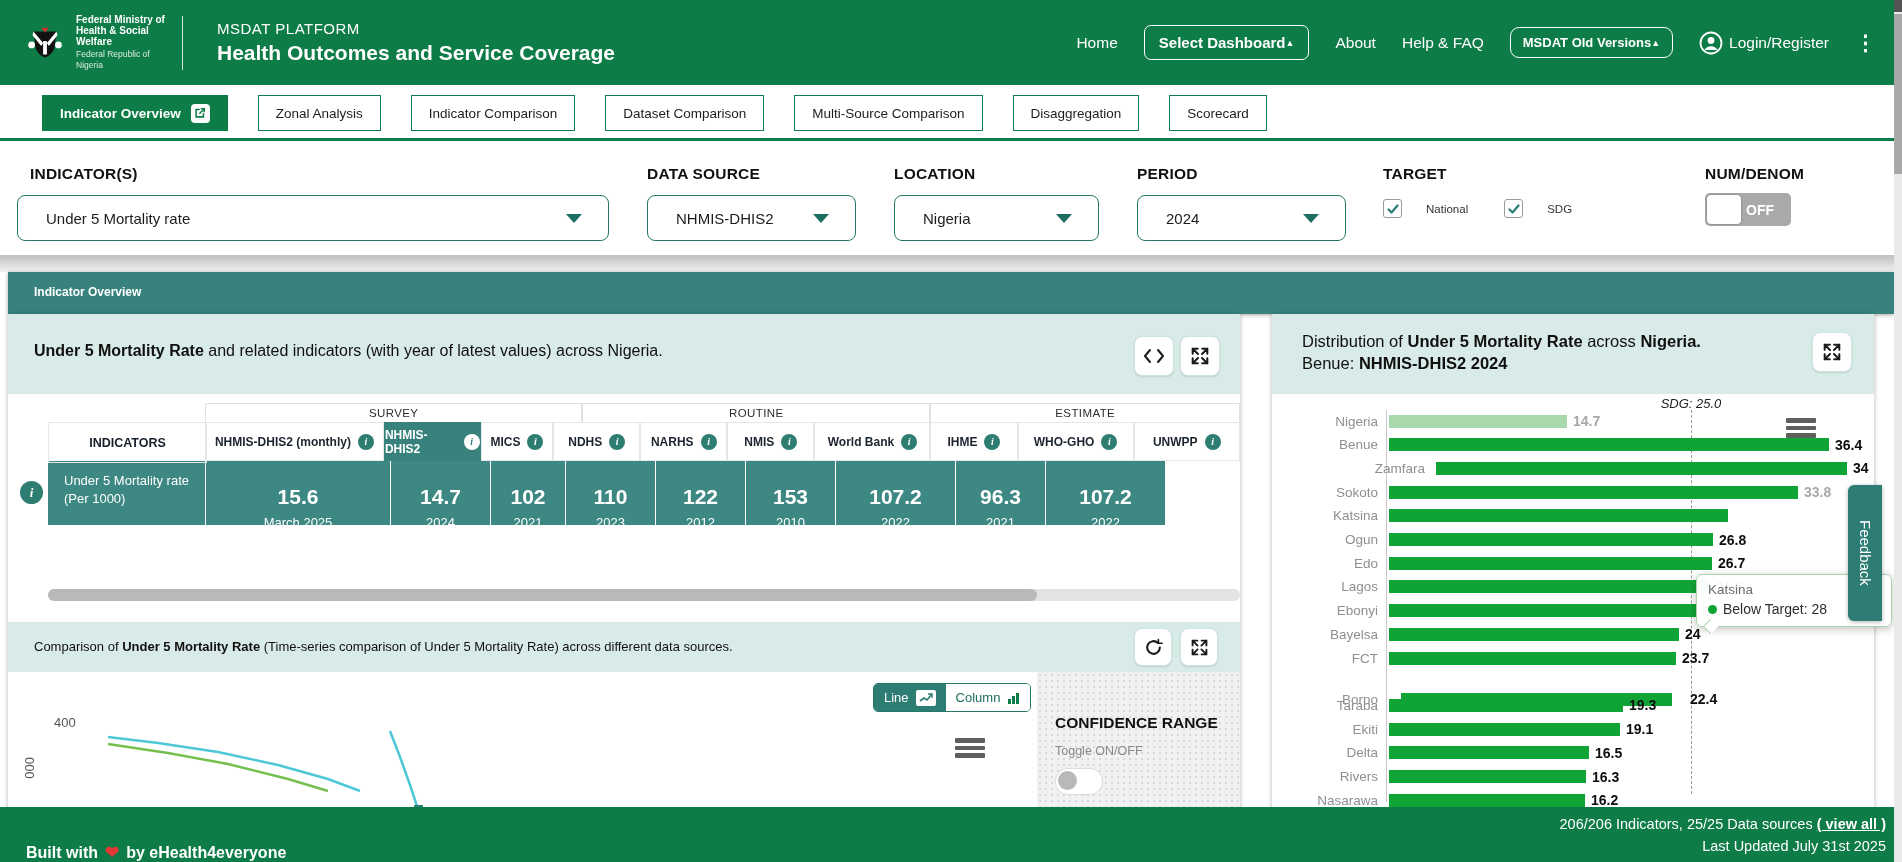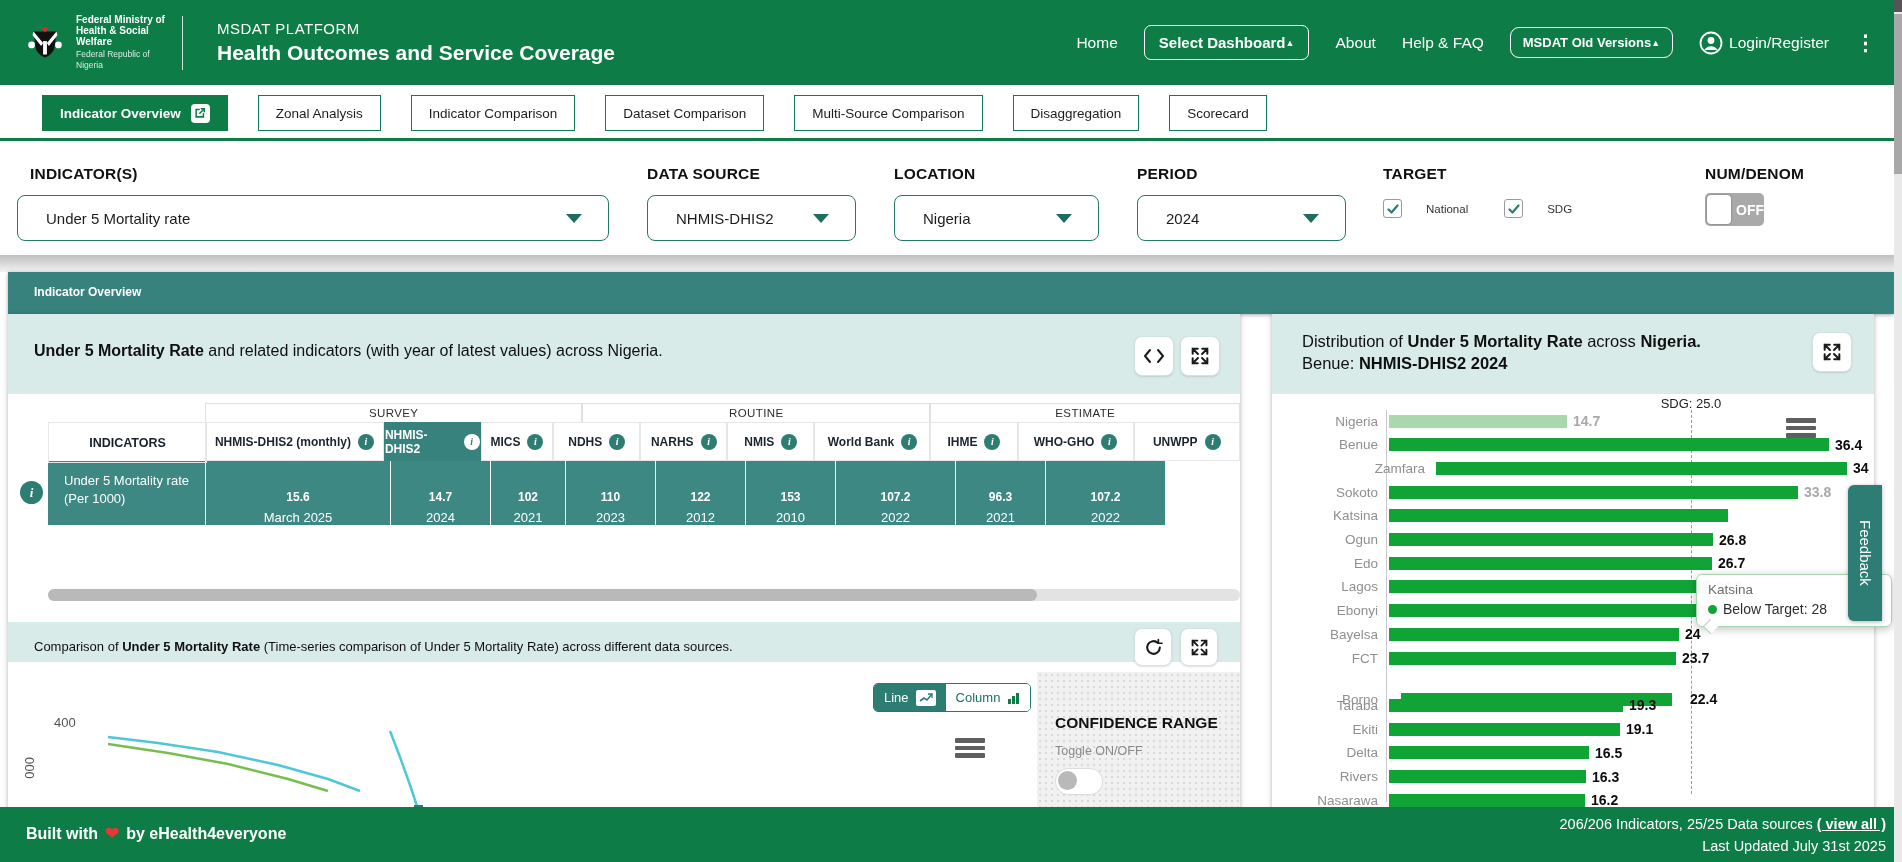--- a/index.html
+++ b/index.html
@@ -42,21 +42,21 @@
   .dropdown{position:absolute;top:54px;height:44px;border:1.6px solid #23796a;border-radius:8px;
     background:#fff;display:flex;align-items:center;cursor:pointer;}
   .dropdown .val{margin-left:28px;font-size:15px;color:#1c1c1c;}
   .dropdown .arrow{margin-left:auto;margin-right:26px;width:0;height:0;
     border-left:8px solid transparent;border-right:8px solid transparent;border-top:9px solid #1d6e60;}
   .check-row{position:absolute;top:58px;display:flex;gap:36px;}
   .check-item{display:flex;align-items:center;gap:24px;cursor:pointer;}
   .checkbox{width:17px;height:17px;border:1px solid #9a9a9a;border-radius:3px;background:#fff;
     display:flex;align-items:center;justify-content:center;}
   .check-item .clabel{font-size:11.5px;color:#333;}
-  .numdenom{position:absolute;top:52px;width:59px;height:33px;background:#a9a9a9;border-radius:5px;
+  .numdenom{position:absolute;top:52px;width:86px;height:33px;background:#a9a9a9;border-radius:5px;
     display:flex;align-items:center;cursor:pointer;}
   .numdenom .knob{width:34px;height:29px;background:#fff;border-radius:4px;margin-left:2px;box-shadow:0 0 2px rgba(0,0,0,.4);}
   .numdenom .state{color:#fff;font-weight:bold;font-size:14px;margin-left:5px;}
 
   .shadow-strip{position:absolute;top:255px;left:0;right:0;height:17px;
     background:linear-gradient(#bfbfbf,#f3f3f3);z-index:5;}
   .section-bar{position:absolute;top:272px;left:8px;right:8px;height:42px;background:#38827e;
     color:#fff;font-size:12px;font-weight:bold;line-height:40px;padding-left:26px;z-index:6;
     box-shadow:0 1px 4px rgba(0,0,0,.35);}
 
@@ -84,27 +84,27 @@
   .src{border:1px solid #e6e6e6;display:flex;align-items:center;justify-content:center;gap:7px;
     font-size:12px;font-weight:bold;color:#1c2430;cursor:pointer;}
   .src.selected{background:#38827e;color:#fff;border-color:#38827e;}
   .ind-head{position:absolute;left:0;top:19px;width:157px;height:39px;border:1px solid #e6e6e6;
     display:flex;align-items:center;justify-content:center;font-size:12.5px;font-weight:bold;color:#16202b;}
   .data-row{display:flex;height:64px;}
   .lbl-cell{width:157px;flex:none;background:#3d8883;color:#fff;font-size:13px;
     padding:11px 0 0 16px;box-sizing:border-box;line-height:18px;}
   .val-cell{flex:none;background:#3d8883;color:#fff;border-left:1px solid #fff;
     display:flex;flex-direction:column;align-items:center;justify-content:center;gap:6px;}
-  .val-cell .v{font-size:12px;font-weight:bold;margin-top:29px;}
+  .val-cell .v{font-size:21px;font-weight:bold;margin-top:29px;}
   .val-cell .p{font-size:13px;}
   .hscroll{position:absolute;left:40px;top:275px;width:1192px;height:12px;background:#e3e3e3;border-radius:6px;}
   .hthumb{position:absolute;left:0;top:0;height:12px;width:83%;background:#b9b9b9;border-radius:6px;cursor:pointer;}
 
   
-  .cmp-head{position:absolute;left:0;right:0;top:308px;height:40px;}
+  .cmp-head{position:absolute;left:0;right:0;top:308px;height:50px;}
   .cmp-title{position:absolute;left:26px;top:17px;font-size:13px;color:#101010;}
   .cmp-chart{position:absolute;left:0;right:0;top:358px;bottom:0;background:#fff;}
   .chart-toggle{position:absolute;left:865px;top:11px;display:flex;border:1px solid #23796a;
     border-radius:5px;overflow:hidden;height:27px;}
   .ctog{display:flex;align-items:center;gap:7px;padding:0 10px;font-size:13px;cursor:pointer;background:#fff;color:#1d6e60;}
   .ctog.active{background:#2e7d72;color:#fff;}
   .mini-frame{width:20px;height:16px;background:#fff;border-radius:2px;display:flex;align-items:center;justify-content:center;}
   .burger{display:flex;flex-direction:column;gap:3px;cursor:pointer;}
   .burger i{display:block;width:30px;height:4.5px;background:#5f5f5f;border-radius:1px;}
   .ytick{position:absolute;left:46px;top:43px;font-size:13px;color:#555;}
@@ -113,21 +113,21 @@
     background-color:#f1f1f1;background-image:radial-gradient(#d8d8d8 1px,transparent 1px);background-size:6px 6px;}
   .conf-head{position:absolute;left:18px;top:42px;font-size:15.5px;font-weight:bold;color:#111;}
   .conf-sub{position:absolute;left:18px;top:72px;font-size:12.5px;color:#8a8a8a;}
   .switch{position:absolute;left:18px;top:96px;width:46px;height:25px;background:#fff;border:1px solid #dcdcdc;
     border-radius:13px;cursor:pointer;}
   .switch .sk{position:absolute;left:2px;top:2px;width:19px;height:19px;border-radius:50%;background:#b9b9b9;}
 
   
   .dist-title{position:absolute;left:30px;top:16px;font-size:16.5px;line-height:22px;color:#101010;}
   .dist-chart{position:absolute;left:0;right:0;top:80px;bottom:0;background:#fff;}
-  .sdg-label{position:absolute;top:2px;width:120px;text-align:center;font-size:13px;color:#222;}
+  .sdg-label{position:absolute;top:2px;width:120px;text-align:center;font-size:13px;color:#222;font-style:italic;}
   .sdg-line{position:absolute;top:16px;height:384px;border-left:1.5px dashed #9a9a9a;}
   .axis-v{position:absolute;left:114px;top:16px;height:392px;width:1px;background:#c9c9c9;}
   .bar-row{position:absolute;left:0;right:0;height:22px;display:flex;align-items:center;}
   .bar-lbl{width:106px;flex:none;text-align:right;padding-right:9px;font-size:13.5px;color:#8f8f8f;}
   .bar{height:13px;background:#10a437;margin-left:2px;flex:none;cursor:pointer;}
   .bar.light{background:#a9d8ac;}
   .bar-val{margin-left:6px;font-size:14px;font-weight:bold;color:#0d0d0d;white-space:nowrap;}
   .bar-val.muted{color:#a8a8a8;}
   .dist-burger{position:absolute;right:58px;top:24px;}
   .tooltip{position:absolute;left:424px;top:180px;width:172px;background:rgba(255,255,255,.97);
@@ -137,21 +137,21 @@
     background:#fff;border-left:1px solid #a9d4b2;border-bottom:1px solid #a9d4b2;transform:rotate(45deg);}
   .tt-state{font-size:13.5px;color:#6d6d6d;margin-bottom:4px;}
   .tt-line{display:flex;align-items:center;gap:6px;font-size:14px;color:#2d2d2d;}
   .tt-dot{width:9px;height:9px;border-radius:50%;background:#10a437;flex:none;}
 
   
   .feedback{position:absolute;right:20px;top:485px;width:34px;height:136px;background:#2e7d74;
     color:#fff;border-radius:6px 0 0 6px;writing-mode:vertical-rl;display:flex;align-items:center;
     justify-content:center;font-size:15px;cursor:pointer;z-index:60;box-shadow:0 1px 4px rgba(0,0,0,.3);}
   .app-footer{position:absolute;left:0;right:0;bottom:0;height:55px;background:#0d7c46;color:#fff;z-index:50;}
-  .foot-left{position:absolute;left:26px;top:16px;font-size:16px;font-weight:bold;display:flex;gap:7px;align-items:center;}
+  .foot-left{position:absolute;left:26px;top:35px;font-size:16px;font-weight:bold;display:flex;gap:7px;align-items:center;}
   .heart{color:#e53935;font-size:17px;}
   .foot-right{position:absolute;right:16px;top:6px;text-align:right;font-size:14.5px;line-height:22px;}
   .view-all{text-decoration:underline;font-weight:bold;cursor:pointer;}
   .vscroll{position:absolute;right:0;top:0;bottom:0;width:8px;background:#e9e9e9;z-index:80;}
   .vbtn{position:absolute;top:0;left:0;width:8px;height:12px;background:#555;}
   .vthumb{position:absolute;top:14px;left:0;width:8px;height:160px;background:#a8a8a8;cursor:pointer;}
   svg{display:block;}
 </style>
 </head>
 <body>

